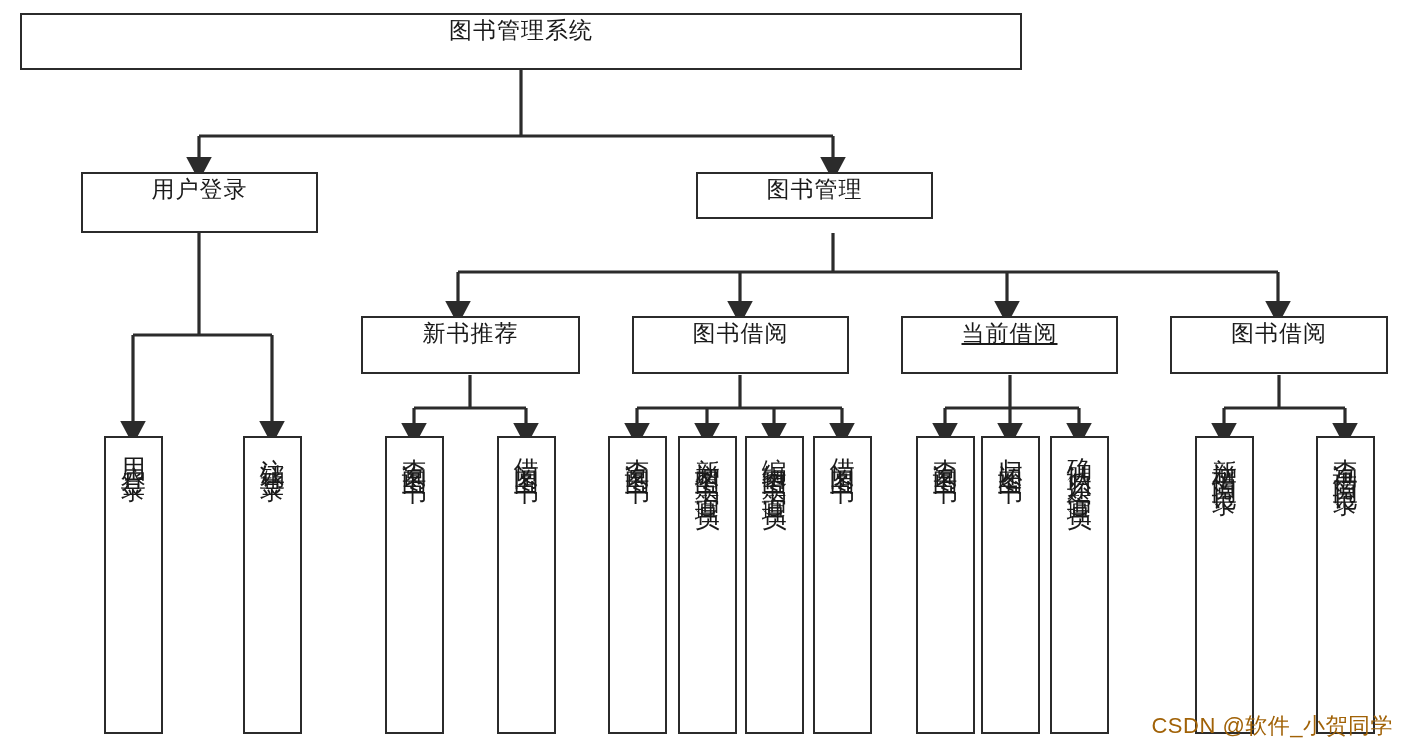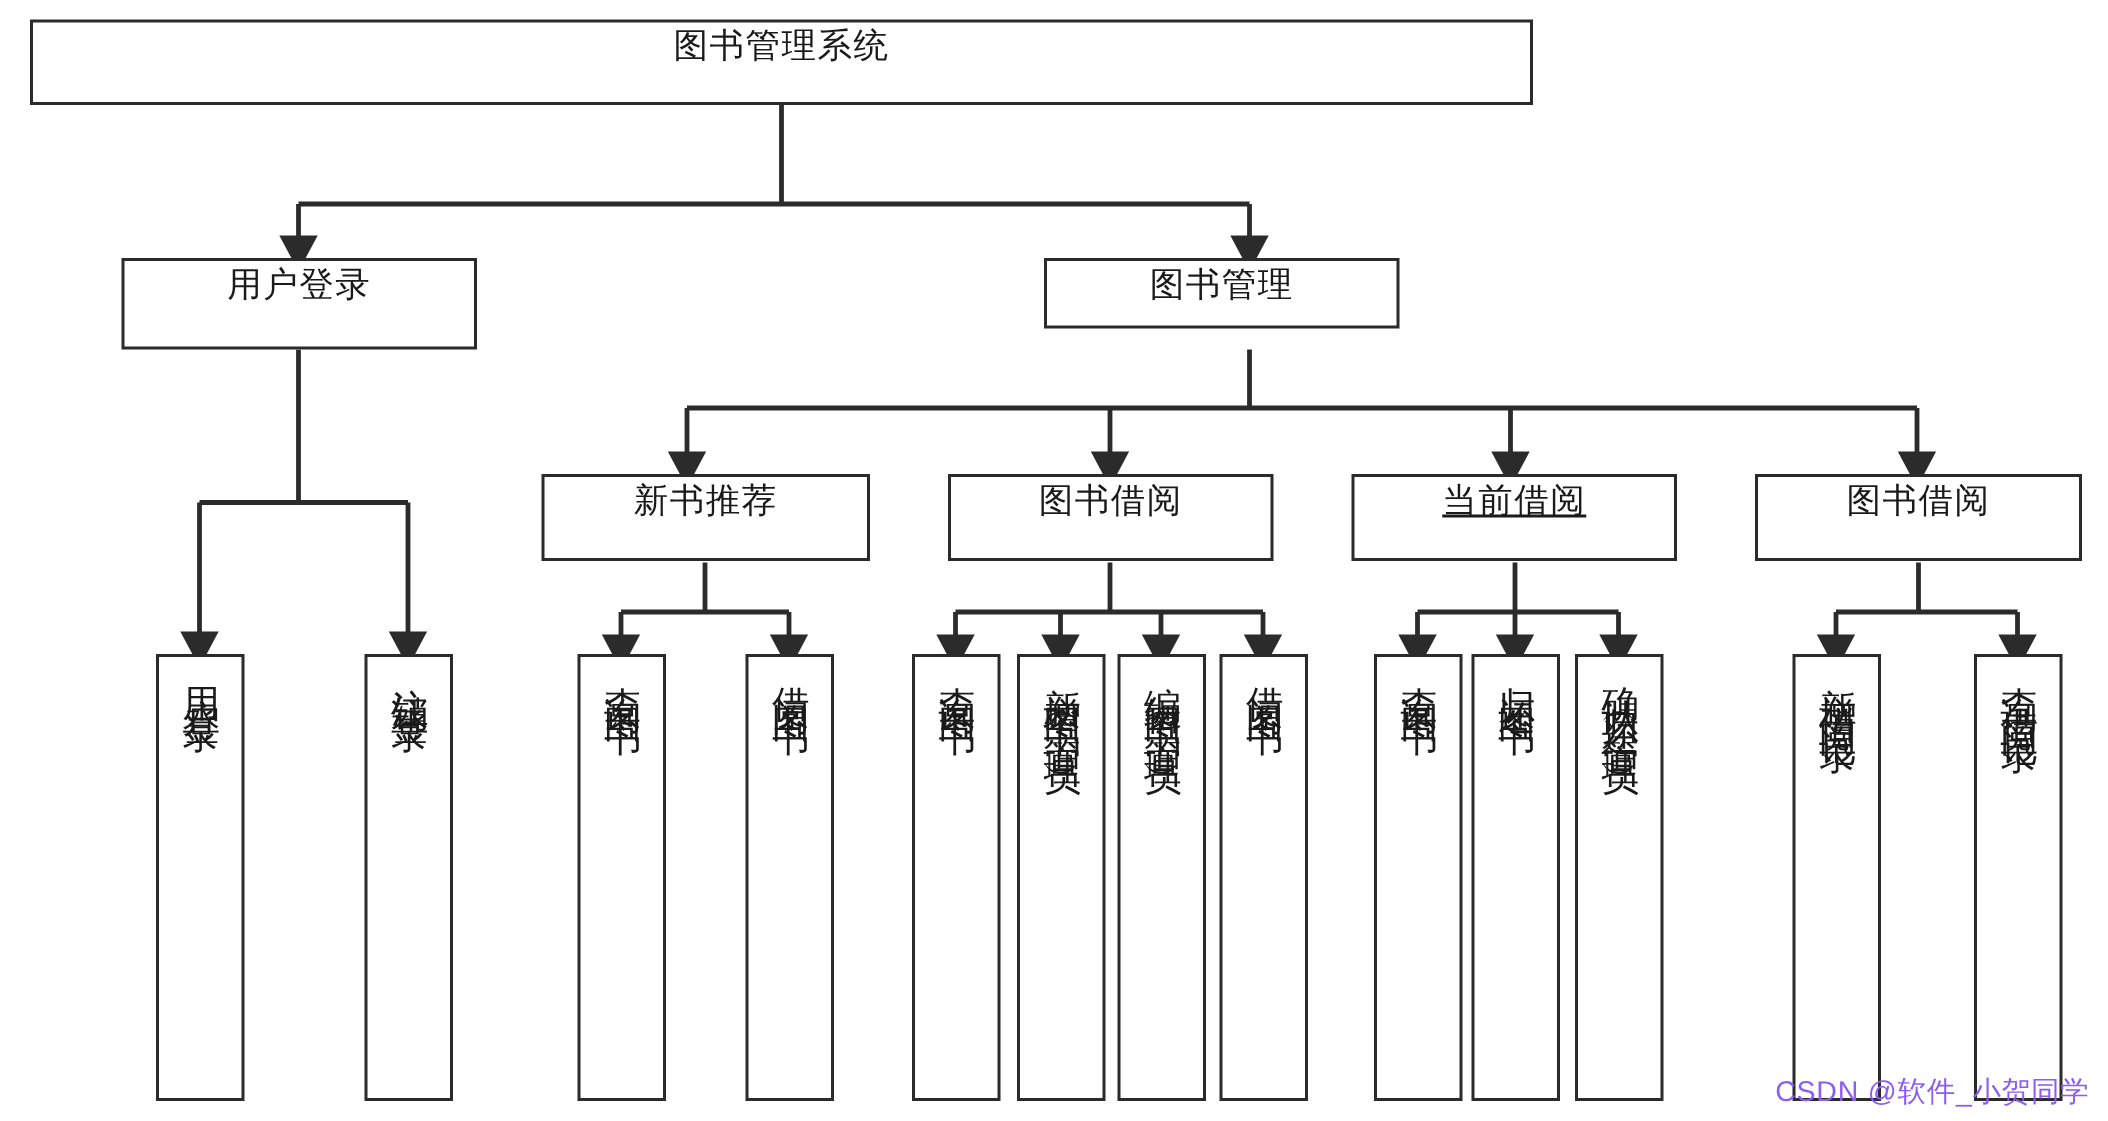--- a/index.html
+++ b/index.html
@@ -53,22 +53,22 @@
     white-space: nowrap;
     text-align: center;
   }
   .node .hlabel {
     white-space: nowrap;
   }
   .watermark {
     position: absolute;
     right: 12px;
     bottom: 6px;
-    font-size: 19px;
-    color: #8b5cf6;
+    font-size: 22px;
+    color: #a16207;
     white-space: nowrap;
     letter-spacing: 0.5px;
   }
 </style>
 </head>
 <body>
 
 <div id="diagram-root">
 
   <svg class="edges" viewBox="0 0 1405 747">

